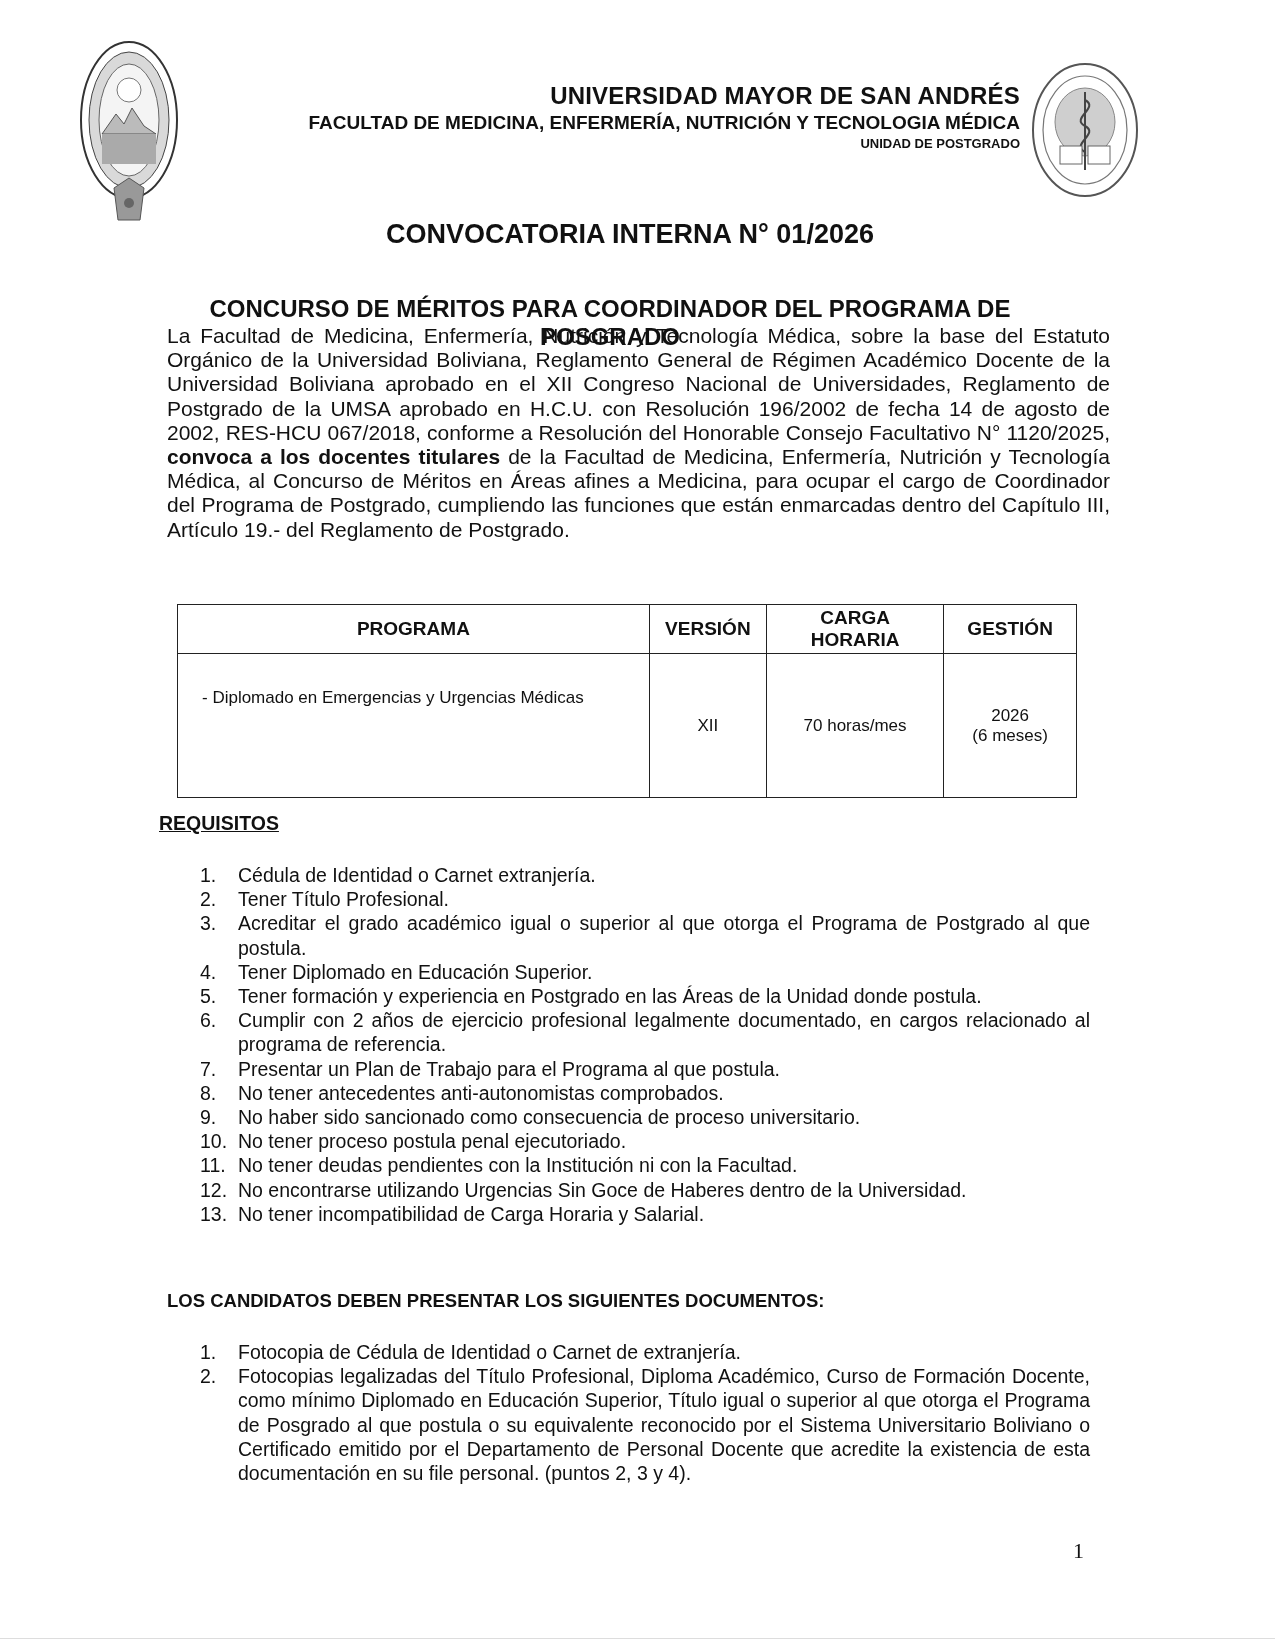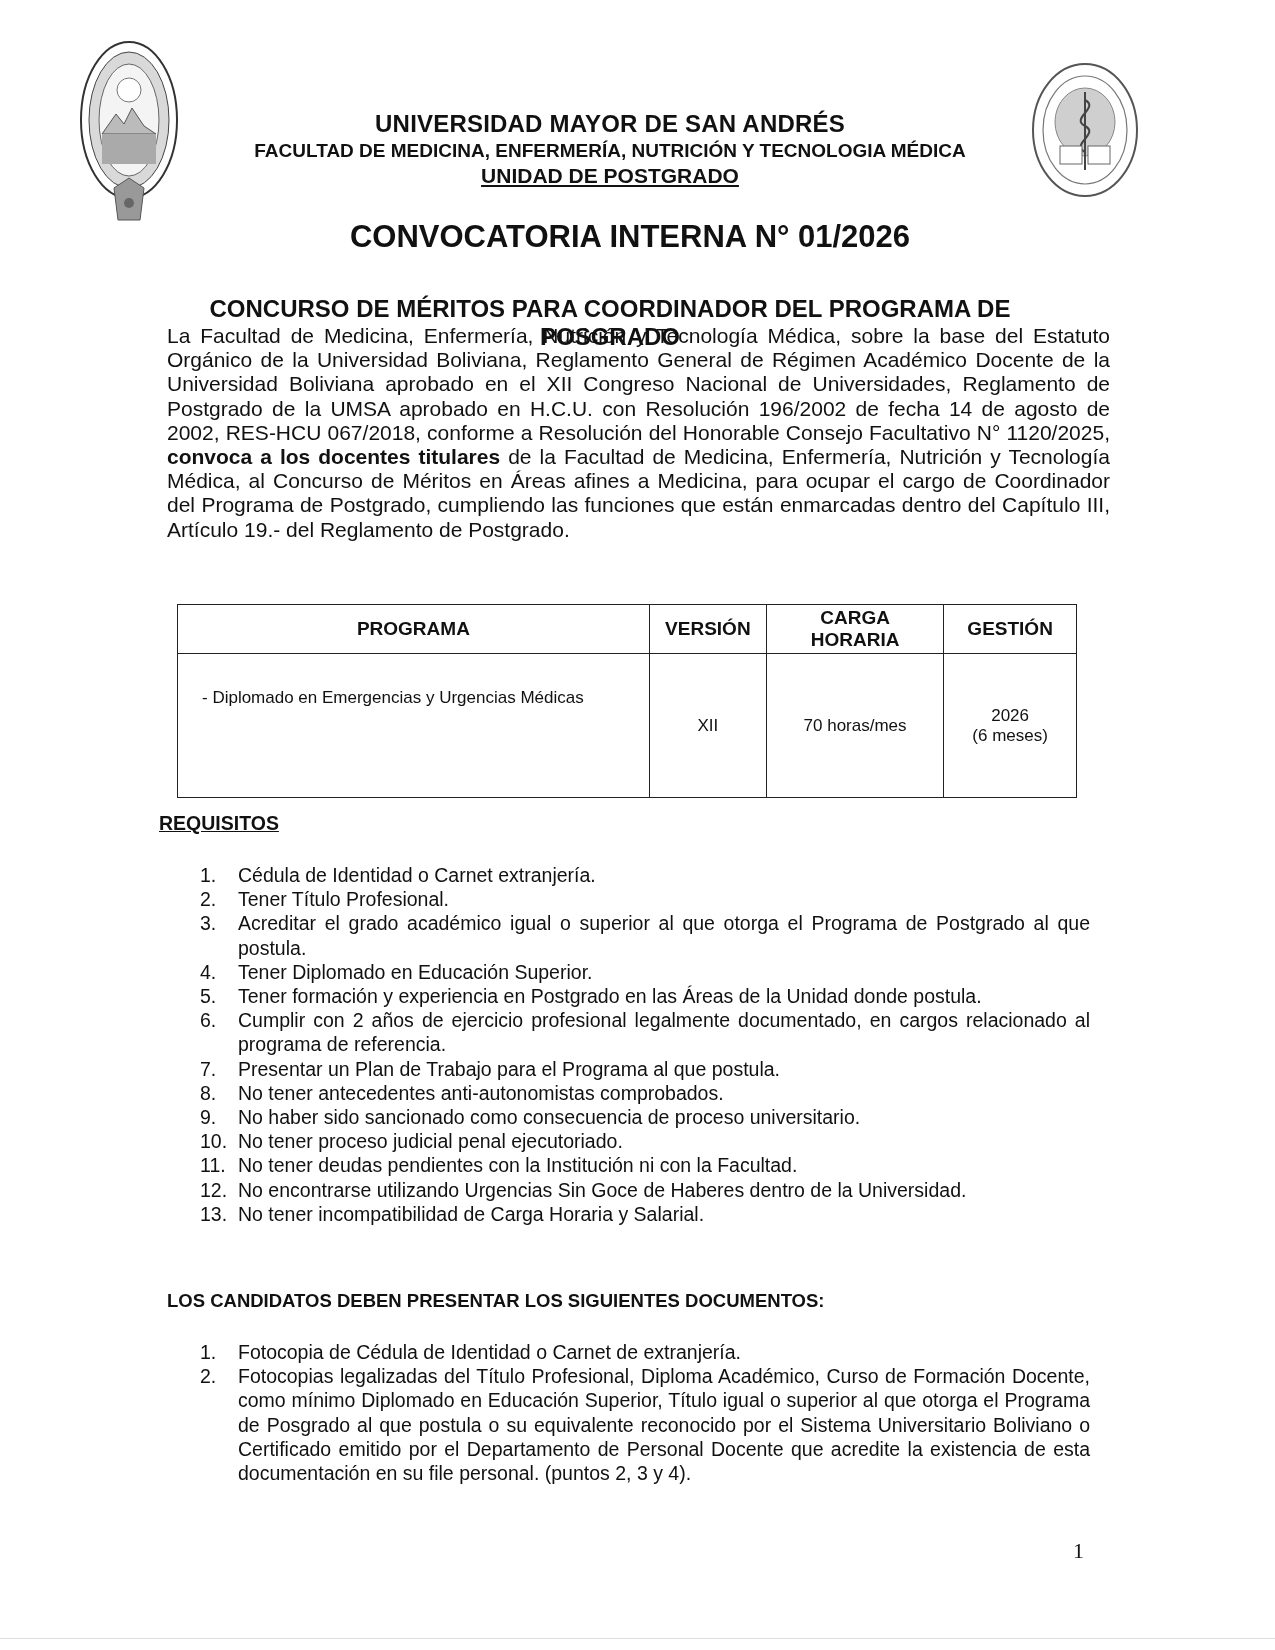--- a/index.html
+++ b/index.html
@@ -1,24 +1,24 @@
 <!DOCTYPE html>
 <html><head>
   <meta charset="utf-8">
   <style>
     html, body { margin: 0; padding: 0; background: #ffffff; }
     body { width: 1275px; height: 1650px; position: relative; overflow: hidden; color: #111; font-family: "Liberation Sans", sans-serif; }
     .abs { position: absolute; }
     .logo-left { left: 78px; top: 38px; width: 102px; height: 185px; }
     .logo-right { left: 1030px; top: 60px; width: 110px; height: 140px; }
-    .hdr { left: 200px; width: 820px; text-align: center; font-weight: bold; margin-top: 28px; }
+    .hdr { left: 200px; width: 820px; text-align: right; font-weight: bold; }
     .h1 { top: 82px; font-size: 24px; letter-spacing: 0.2px; }
     .h2 { top: 112px; font-size: 19px; }
-    .h3 { top: 136px; font-size: 21px; text-decoration: underline; }
-    .conv { left: 200px; width: 860px; top: 219px; text-align: center; font-weight: bold; font-size: 31px; }
+    .h3 { top: 136px; font-size: 13px; }
+    .conv { left: 200px; width: 860px; top: 219px; text-align: center; font-weight: bold; font-size: 27px; }
     .concurso { left: 160px; width: 900px; top: 295px; text-align: center; font-weight: bold; font-size: 24px; }
     .intro { left: 167px; width: 943px; top: 324px; font-size: 21px; line-height: 24.2px; text-align: justify; }
     .intro b { font-weight: bold; }
     table.prog { position: absolute; left: 177px; top: 604px; width: 900px; border-collapse: collapse; font-size: 17px; }
     table.prog th, table.prog td { border: 1.5px solid #222; text-align: center; vertical-align: middle; }
     table.prog th { height: 46px; font-weight: bold; font-size: 19px; line-height: 22px; }
     table.prog td { height: 108px; }
     table.prog td.prog-name { text-align: left; padding-left: 24px; vertical-align: top; padding-top: 34px; }
     .req-title { left: 159px; top: 812px; font-size: 19.5px; font-weight: bold; text-decoration: underline; }
     ol.lst { position: absolute; margin: 0; padding: 0; list-style: none; font-size: 19.5px; line-height: 24.2px; }
@@ -104,21 +104,21 @@
 <ol class="lst req-list">
   <li><span class="num">1.</span><span>Cédula de Identidad o Carnet extranjería.</span></li>
   <li><span class="num">2.</span><span>Tener Título Profesional.</span></li>
   <li><span class="num">3.</span><span>Acreditar el grado académico igual o superior al que otorga el Programa de Postgrado al que postula.</span></li>
   <li><span class="num">4.</span><span>Tener Diplomado en Educación Superior.</span></li>
   <li><span class="num">5.</span><span>Tener formación y experiencia en Postgrado en las Áreas de la Unidad donde postula.</span></li>
   <li><span class="num">6.</span><span>Cumplir con 2 años de ejercicio profesional legalmente documentado, en cargos relacionado al programa de referencia.</span></li>
   <li><span class="num">7.</span><span>Presentar un Plan de Trabajo para el Programa al que postula.</span></li>
   <li><span class="num">8.</span><span>No tener antecedentes anti-autonomistas comprobados.</span></li>
   <li><span class="num">9.</span><span>No haber sido sancionado como consecuencia de proceso universitario.</span></li>
-  <li><span class="num">10.</span><span>No tener proceso judicial penal ejecutoriado.</span></li>
+  <li><span class="num">10.</span><span>No tener proceso postula penal ejecutoriado.</span></li>
   <li><span class="num">11.</span><span>No tener deudas pendientes con la Institución ni con la Facultad.</span></li>
   <li><span class="num">12.</span><span>No encontrarse utilizando Urgencias Sin Goce de Haberes dentro de la Universidad.</span></li>
   <li><span class="num">13.</span><span>No tener incompatibilidad de Carga Horaria y Salarial.</span></li>
 </ol>
 
 <div class="abs docs-title">LOS CANDIDATOS DEBEN PRESENTAR LOS SIGUIENTES DOCUMENTOS:</div>
 <ol class="lst docs-list">
   <li><span class="num">1.</span><span>Fotocopia de Cédula de Identidad o Carnet de extranjería.</span></li>
   <li><span class="num">2.</span><span>Fotocopias legalizadas del Título Profesional, Diploma Académico, Curso de Formación Docente, como mínimo Diplomado en Educación Superior, Título igual o superior al que otorga el Programa de Posgrado al que postula o su equivalente reconocido por el Sistema Universitario Boliviano o Certificado emitido por el Departamento de Personal Docente que acredite la existencia de esta documentación en su file personal. (puntos 2, 3 y 4).</span></li>
 </ol>

